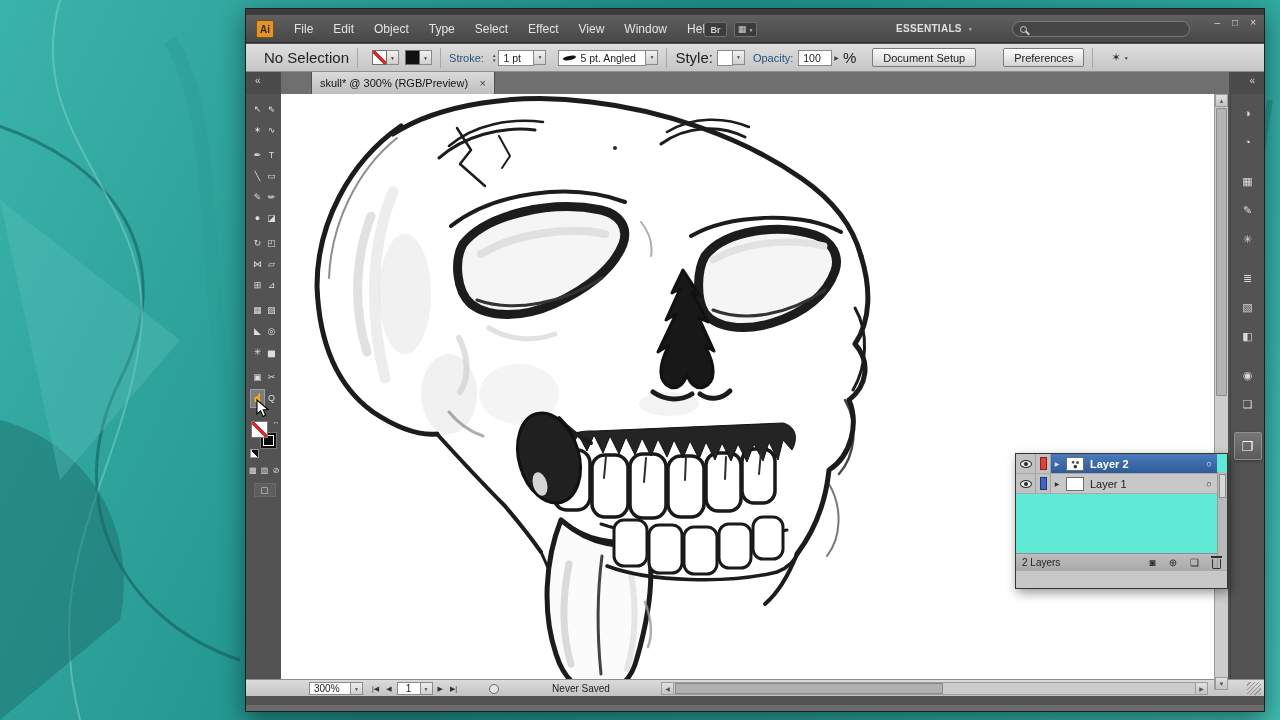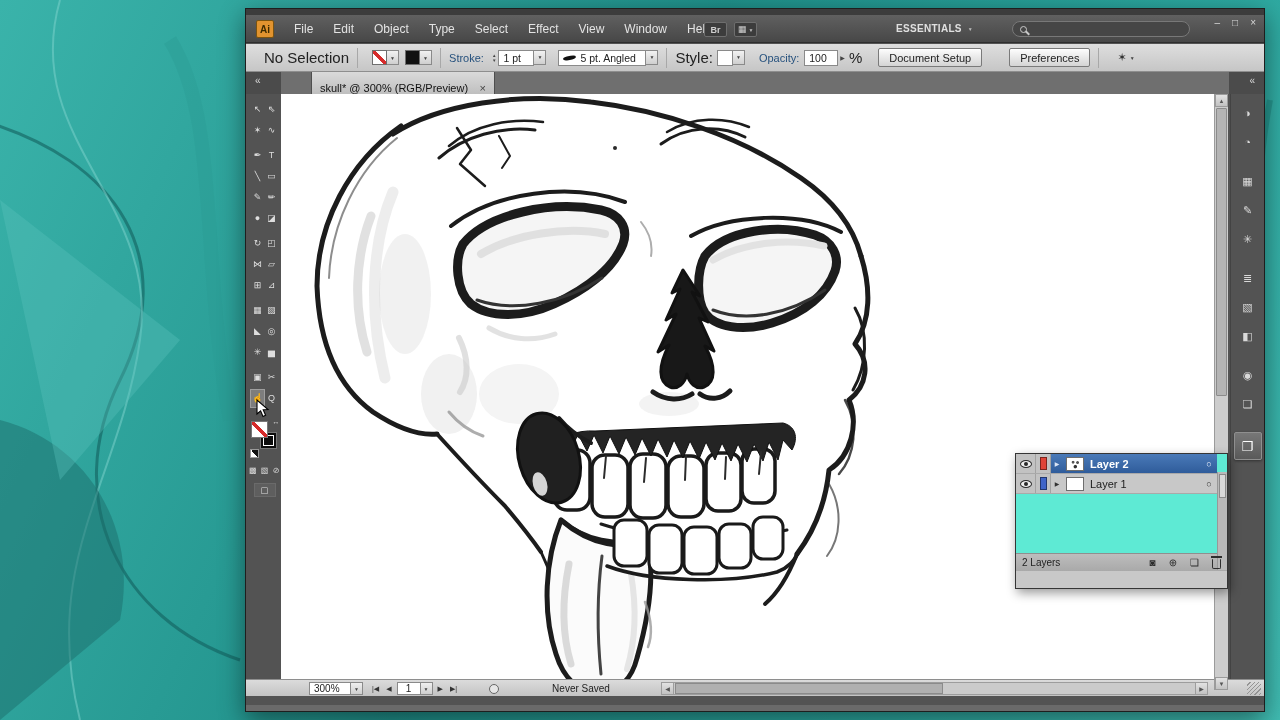--- a/index.html
+++ b/index.html
@@ -52,21 +52,21 @@
 .similar-wrap .glyph{font-size:11px}
 
 
 .tab-strip{position:absolute;left:0;top:63px;right:0;height:22px;background:#6f6f6f}
 .tab-strip .end-dark{position:absolute;top:0;height:100%;width:35px;background:#4b4b4b}
 .tab-strip .end-dark.left{left:0}
 .tab-strip .end-dark.right{right:0}
 .collapse-chevron{position:absolute;top:4px;font-size:10px;color:#d8d8d8;line-height:1}
 .collapse-chevron.left{left:9px}
 .collapse-chevron.right{right:9px}
-.doc-tab{position:absolute;left:65px;top:0;width:184px;height:22px;background:linear-gradient(#dadada,#bfbfbf);border-right:1px solid #4e4e4e;border-left:1px solid #4e4e4e;display:flex;align-items:flex-end;font-size:11px;color:#111;padding:0 8px;gap:0}
+.doc-tab{position:absolute;left:65px;top:0;width:184px;height:22px;background:linear-gradient(#dadada,#bfbfbf);border-right:1px solid #4e4e4e;border-left:1px solid #4e4e4e;display:flex;align-items:center;font-size:11px;color:#111;padding:0 8px;gap:0}
 .doc-tab .tab-close{color:#444;font-size:11px;margin-left:auto}
 
 
 .toolbar{position:absolute;left:2px;top:85px;width:33px;bottom:23px;background:#535353}
 .toolbar-tools{padding-top:7px;display:flex;flex-direction:column;align-items:center}
 .tool-row{display:flex;gap:1px;margin-bottom:4px}
 .tool-row.gap{margin-top:4px}
 .tool{width:13px;height:17px;display:flex;align-items:center;justify-content:center;font-size:9px;color:#dedede;line-height:1}
 .tool.selected{background:#7d7d7d;outline:1px solid #9e9e9e;color:#fff}
 .color-widget{position:relative;width:30px;height:38px;margin:9px auto 0}
@@ -216,21 +216,21 @@
         <span>5 pt. Angled</span>
       </span>
       <span class="dd-btn">▼</span>
     </span>
     <span class="vsep"></span>
     <span class="cb-label">Style:</span>
     <span style="display:inline-flex;margin-left:4px">
       <span class="cb-field" style="width:16px"></span>
       <span class="dd-btn">▼</span>
     </span>
-    <span class="cb-link" style="margin-left:14px">Opacity:</span>
+    <span class="cb-link" style="margin-left:8px">Opacity:</span>
     <span class="cb-field" style="width:34px;margin-left:5px">100</span>
     <span class="spin-arrow">▶</span>
     <span class="cb-label" style="margin-left:4px">%</span>
     <span class="cb-btn" style="margin-left:16px">Document Setup</span>
     <span class="cb-btn" style="margin-left:27px">Preferences</span>
     <span class="vsep"></span>
     <span class="similar-wrap">
       <span class="glyph">✶</span>
       <span class="dd-mini" style="color:#444">▼</span>
     </span>

